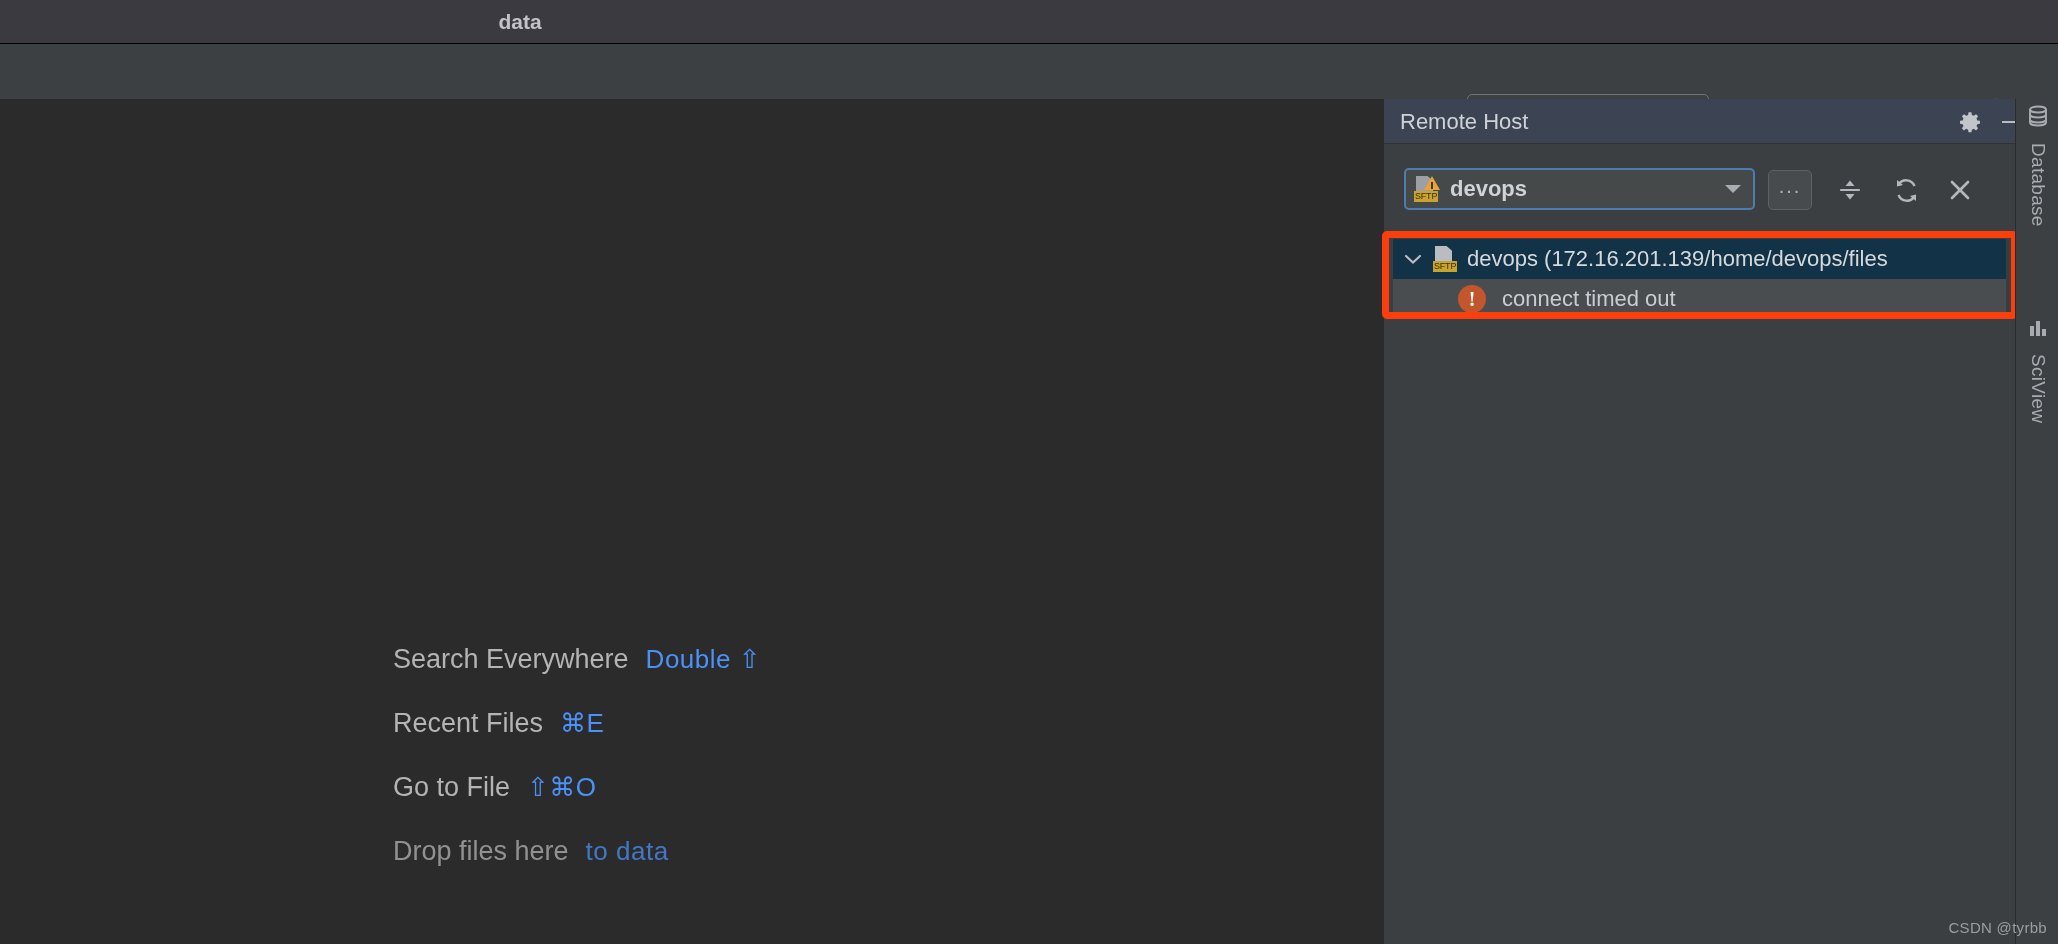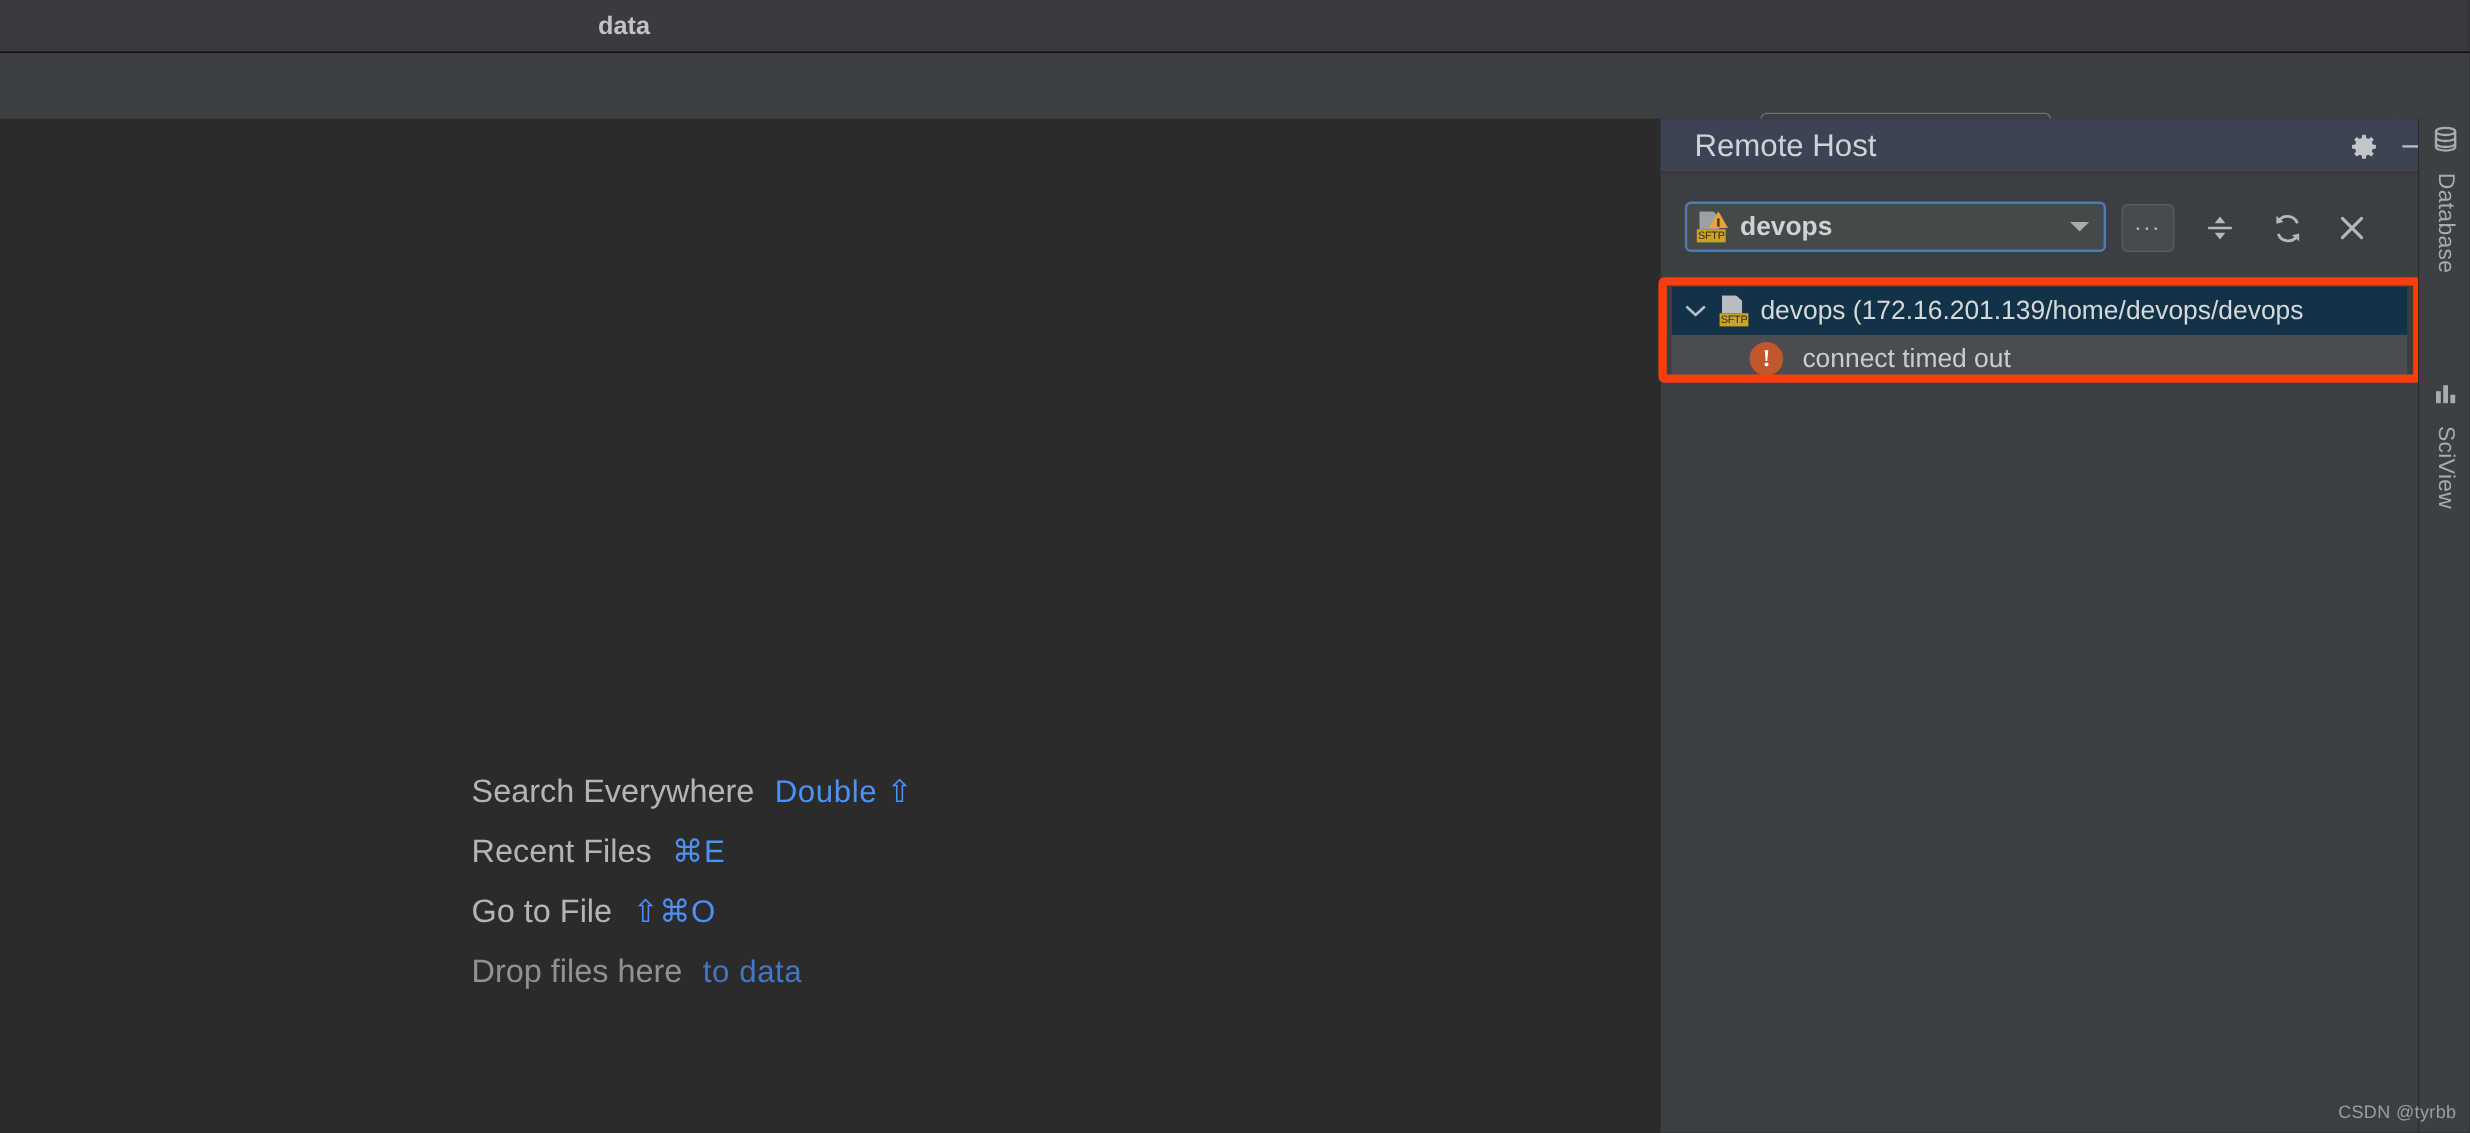--- a/index.html
+++ b/index.html
@@ -49,41 +49,41 @@
     width:1px; height:34px; background:#53575a;
   }
 
   
   .editor {
     position:absolute; left:0; top:99px; width:1383px; height:845px;
     background:#2b2b2b;
   }
   .shortcuts {
     position:absolute; left:393px; top:545px;
-    display:flex; flex-direction:column; gap:19px;
+    display:flex; flex-direction:column; gap:33px;
   }
   .sc-row { display:flex; align-items:baseline; white-space:nowrap; }
   .sc-label { font-size:27px; color:#b4b4b4; }
   .sc-keys  { font-size:26px; color:#4b91f7; margin-left:17px; letter-spacing:0.5px; }
   .sc-row.faded { opacity:0.75; }
 
   
   .panel {
     position:absolute; left:1383px; top:99px; width:632px; height:845px;
     background:#3c3f41;
     border-left:1px solid #2b2b2b;
   }
   .panel-header {
     position:absolute; left:0; top:0; width:632px; height:45px;
     background:#3c4454;
     border-bottom:1px solid #323232;
   }
   .panel-title {
-    position:absolute; left:28px; top:0; height:45px; line-height:45px;
-    font-size:26px; color:#cfd2d6;
+    position:absolute; left:16px; top:0; height:45px; line-height:45px;
+    font-size:22px; color:#cfd2d6;
   }
   .panel-gear {
     position:absolute; left:572px; top:9px; width:28px; height:28px;
     display:flex; align-items:center; justify-content:center;
   }
   .panel-min {
     position:absolute; left:613px; top:9px; width:28px; height:28px;
     display:flex; align-items:center; justify-content:center;
   }
   .panel-min i { display:block; width:19px; height:2px; background:#b8bbbf; }
@@ -369,21 +369,21 @@
         <div class="tree-row selected">
           <span class="tree-chevron">
             <svg width="20" height="14" viewBox="0 0 20 14" fill="none" stroke="#b9bdc1" stroke-width="2.2" stroke-linecap="round">
               <path d="M3 4 L10 10.5 L17 4"></path>
             </svg>
           </span>
           <span class="sftp-icon">
             <span class="page"></span>
             <span class="tag">SFTP</span>
           </span>
-          <span class="tree-label">devops (172.16.201.139/home/devops/devops</span>
+          <span class="tree-label">devops (172.16.201.139/home/devops/files</span>
         </div>
 
         <div class="tree-row child">
           <span class="err-icon">!</span>
           <span class="err-label">connect timed out</span>
         </div>
 
         <div class="tree-scroll"></div>
       </div>
     </div>

